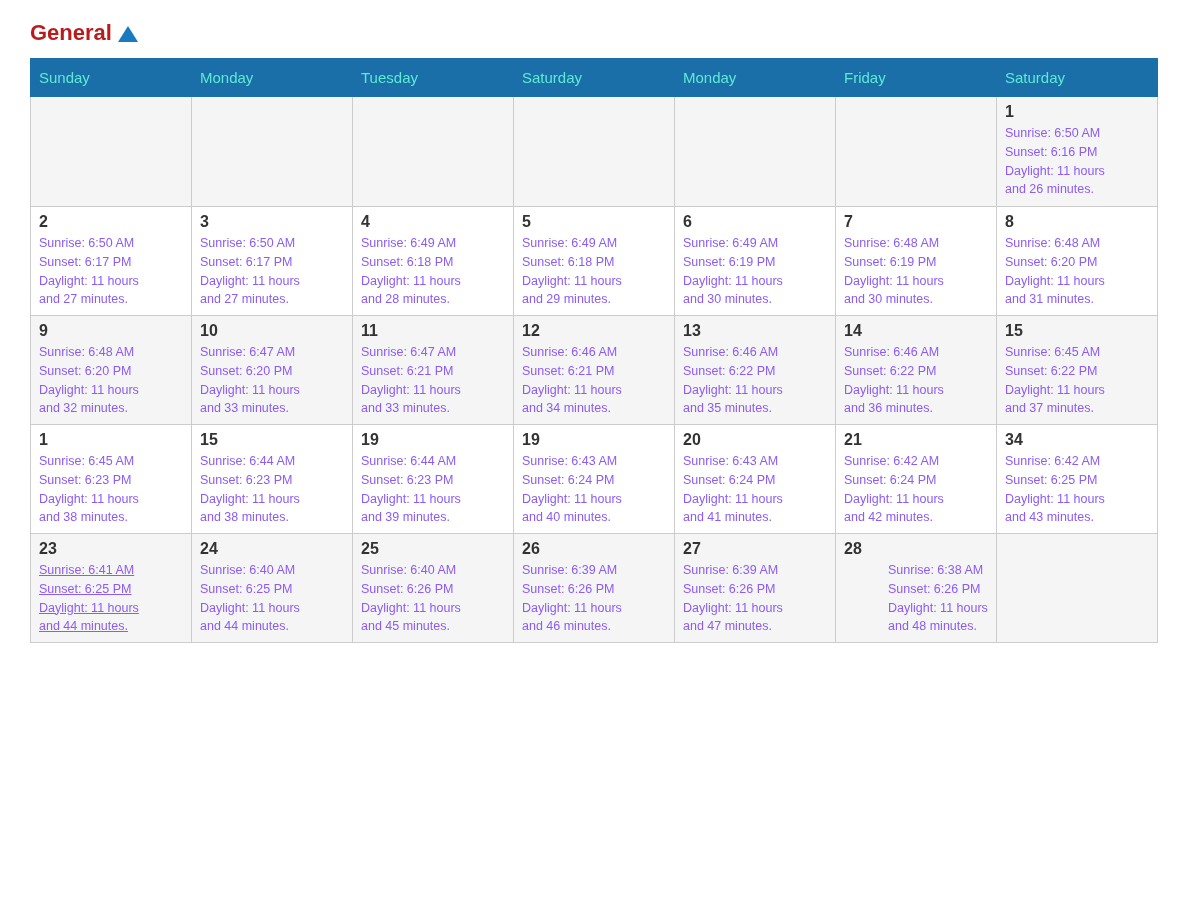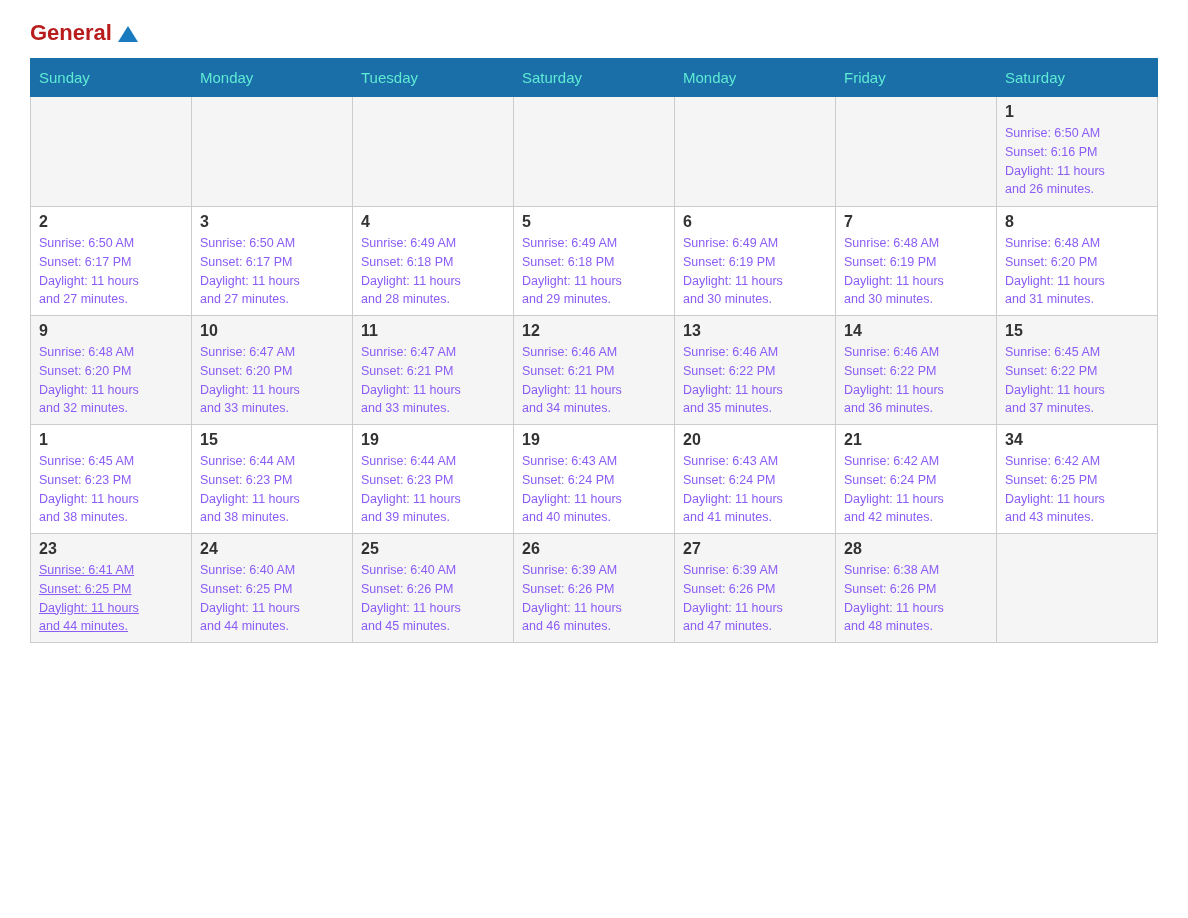--- a/index.html
+++ b/index.html
@@ -318,21 +318,21 @@
         </td>
         <td>
           <span class="day-number">27</span>
           <div class="day-info" style="white-space: pre-line;">Sunrise: 6:39 AM
 Sunset: 6:26 PM
 Daylight: 11 hours
 and 47 minutes.</div>
         </td>
         <td>
           <span class="day-number">28</span>
-          <div class="day-info" style="white-space: pre-line;">Sunrise: 6:38 AM
+          <div class="day-info" style="white-space: pre-line; margin-left: 44px;">Sunrise: 6:38 AM
 Sunset: 6:26 PM
 Daylight: 11 hours
 and 48 minutes.</div>
         </td>
         <td></td>
       </tr>
     </tbody>
 </table>
 
 </body></html>

